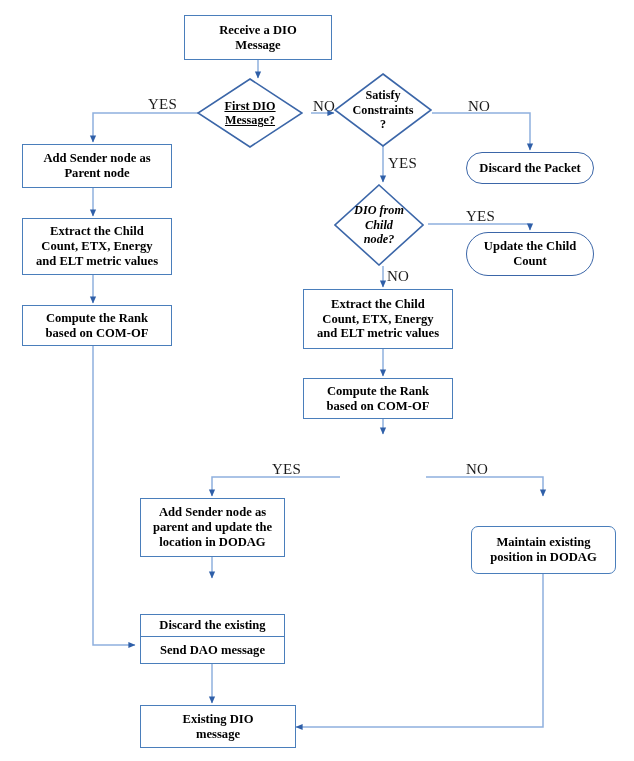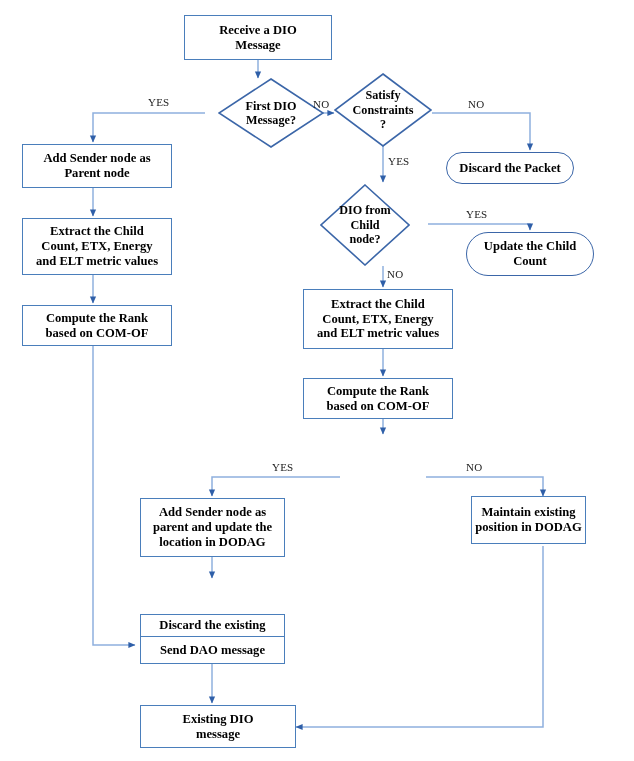--- a/index.html
+++ b/index.html
@@ -66,21 +66,21 @@
     height: 100%;
     z-index: 0;
   }
   .node.decision .label {
     position: relative;
     z-index: 1;
   }
   .edge-label {
     position: absolute;
     font-family: "Liberation Serif", "DejaVu Serif", serif;
-    font-size: 11px;
+    font-size: 15px;
     font-weight: normal;
     color: #1a1a1a;
     letter-spacing: 0.2px;
     z-index: 4;
     white-space: nowrap;
   }
 </style>
 </head>
 <body>
 
@@ -130,58 +130,58 @@
 
       <path d="M543,546 L543,727 L296,727"></path>
     </g>
   </svg>
 
   <div class="node process" style="left:184px; top:15px; width:148px; height:45px;">
     <span class="label">Receive a DIO
 Message</span>
   </div>
 
-  <div class="node decision" style="left:218px; top:78px; width:106px; height:70px;">
+  <div class="node decision" style="left:197px; top:78px; width:106px; height:70px;text-decoration:underline;">
     <svg class="dia-shape" viewBox="0 0 106 70" preserveAspectRatio="none">
       <polygon points="53,1 105,35 53,69 1,35" fill="#ffffff" stroke="#3b66a8" stroke-width="1.6"></polygon>
     </svg>
     <span class="label">First DIO
 Message?</span>
   </div>
 
   <div class="node decision" style="left:334px; top:73px; width:98px; height:74px;font-family:Liberation Serif, serif;">
     <svg class="dia-shape" viewBox="0 0 98 74" preserveAspectRatio="none">
       <polygon points="49,1 97,37 49,73 1,37" fill="#ffffff" stroke="#3b66a8" stroke-width="1.6"></polygon>
     </svg>
     <span class="label">Satisfy
 Constraints
 ?</span>
   </div>
 
-  <div class="node terminal" style="left:446px; top:152px; width:128px; height:32px;">
+  <div class="node terminal" style="left:466px; top:152px; width:128px; height:32px;">
     <span class="label">Discard the Packet</span>
   </div>
 
   <div class="node process" style="left:22px; top:144px; width:150px; height:44px;">
     <span class="label">Add Sender node as
 Parent node</span>
   </div>
 
   <div class="node process" style="left:22px; top:218px; width:150px; height:57px;">
     <span class="label">Extract the Child
 Count, ETX, Energy
 and ELT metric values</span>
   </div>
 
   <div class="node process" style="left:22px; top:305px; width:150px; height:41px;">
     <span class="label">Compute the Rank
 based on COM-OF</span>
   </div>
 
-  <div class="node decision" style="left:320px; top:184px; width:90px; height:82px;">
+  <div class="node decision" style="left:334px; top:184px; width:90px; height:82px;font-style:italic;">
     <svg class="dia-shape" viewBox="0 0 90 82" preserveAspectRatio="none">
       <polygon points="45,1 89,41 45,81 1,41" fill="#ffffff" stroke="#3b66a8" stroke-width="1.6"></polygon>
     </svg>
     <span class="label">DIO from
 Child
 node?</span>
   </div>
 
   <div class="node terminal" style="left:466px; top:232px; width:128px; height:44px;">
     <span class="label">Update the Child
@@ -199,21 +199,21 @@
 based on COM-OF</span>
   </div>
 
 
   <div class="node process" style="left:140px; top:498px; width:145px; height:59px;">
     <span class="label">Add Sender node as
 parent and update the
 location in DODAG</span>
   </div>
 
-  <div class="node process" style="left:471px; top:496px; width:115px; height:48px;">
+  <div class="node process" style="left:471px; top:526px; width:145px; height:48px;border-radius:7px;">
     <span class="label">Maintain existing
 position in DODAG</span>
   </div>
 
   <div class="node process" style="left:140px; top:580px; width:145px; height:38px;margin-top:34px;">
     <span class="label">Discard the existing
 Parent</span>
   </div>
 
   <div class="node process" style="left:140px; top:636px; width:145px; height:28px;text-align:right;">

